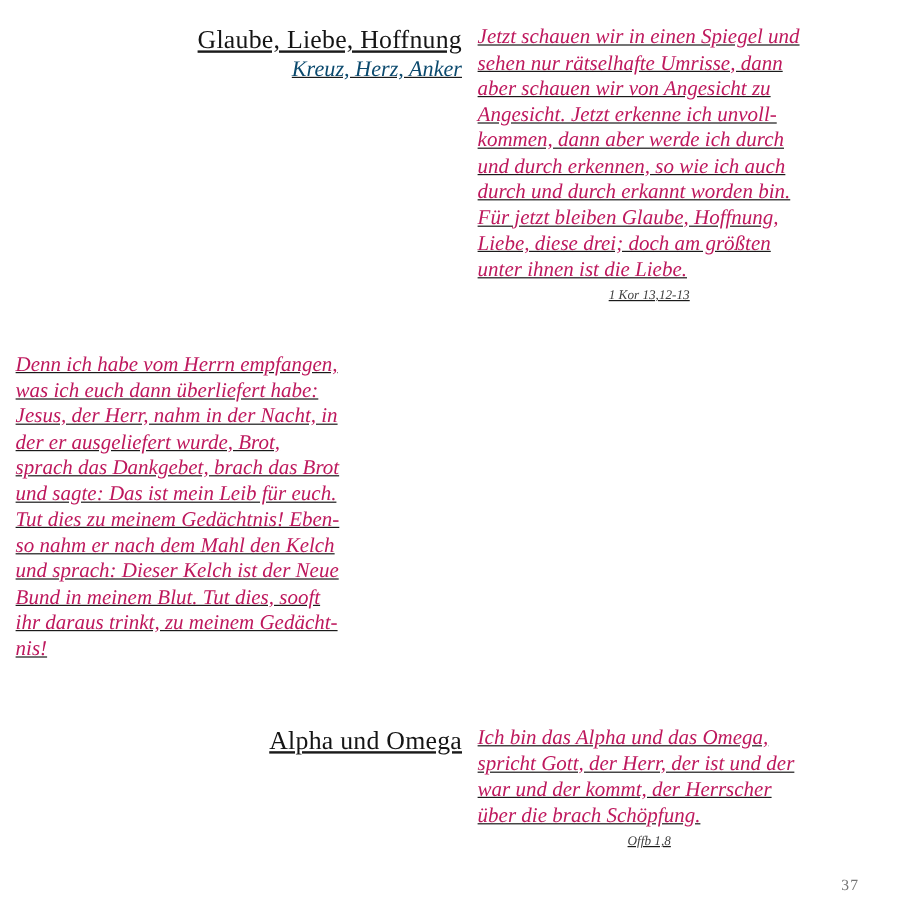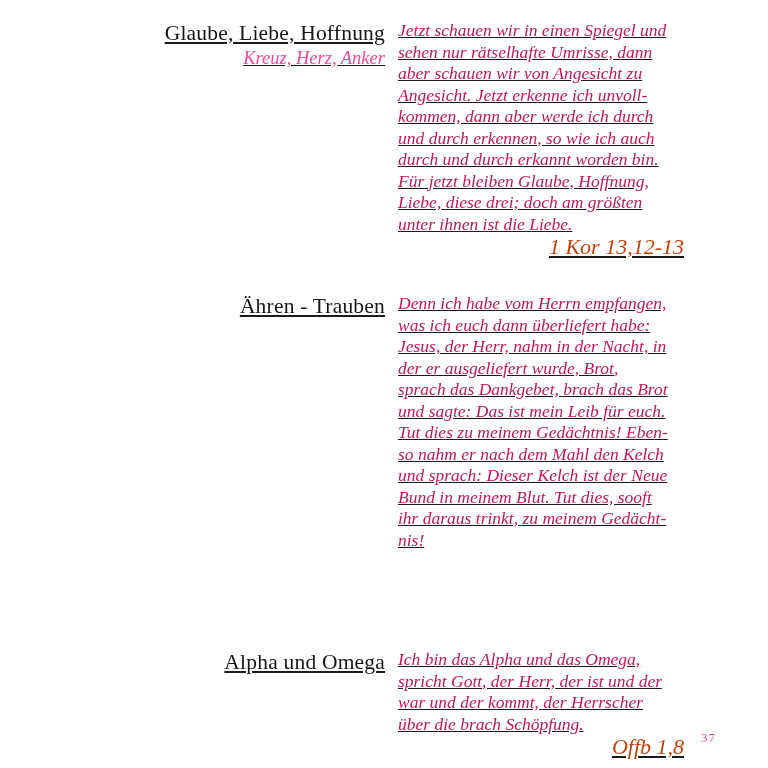--- a/index.html
+++ b/index.html
@@ -39,48 +39,48 @@
     font-size: 21.5px;
     font-weight: normal;
     line-height: 26px;
     letter-spacing: 0.2px;
     color: #151515;
   }
   .entry-subtitle {
     font-style: italic;
     font-size: 18.5px;
     line-height: 24px;
-    color: #ec4899;
+    color: #0c4a6e;
   }
   .scripture-body {
     font-style: italic;
     font-size: 17.5px;
     line-height: 21.5px;
     white-space: pre;
     color: #be185d;
   }
   .scripture-citation {
     font-style: italic;
-    font-size: 22px;
+    font-size: 11px;
     line-height: 21.5px;
-    text-align: right;
+    text-align: center;
     padding-right: 4px;
     margin-top: 1px;
-    color: #c2410c;
+    color: #404040;
   }
   .sec-1 { top: 20px; }
   .sec-2 { top: 293px; }
-  .sec-3 { top: 604px; margin-top: 45px; }
+  .sec-3 { top: 604px; }
   .page-number {
     position: absolute;
     top: 730px;
     left: 701px;
     font-size: 13px;
     letter-spacing: 1px;
-    color: #ec4899;
+    color: #737373;
   }
 </style>
 </head>
 <body>
 
 <div class="page">
 
   <section class="entry sec-1">
     <div class="entry-left">
       <h2 class="entry-title">Glaube, Liebe, Hoffnung</h2>
@@ -95,23 +95,20 @@
 und durch erkennen, so wie ich auch
 durch und durch erkannt worden bin.
 Für jetzt bleiben Glaube, Hoffnung,
 Liebe, diese drei; doch am größten
 unter ihnen ist die Liebe.</div>
       <div class="scripture-citation">1 Kor 13,12-13</div>
     </div>
   </section>
 
   <section class="entry sec-2">
-    <div class="entry-left">
-      <h2 class="entry-title">Ähren - Trauben</h2>
-    </div>
     <div class="entry-right">
       <div class="scripture-body">Denn ich habe vom Herrn empfangen,
 was ich euch dann überliefert habe:
 Jesus, der Herr, nahm in der Nacht, in
 der er ausgeliefert wurde, Brot,
 sprach das Dankgebet, brach das Brot
 und sagte: Das ist mein Leib für euch.
 Tut dies zu meinem Gedächtnis! Eben-
 so nahm er nach dem Mahl den Kelch
 und sprach: Dieser Kelch ist der Neue

